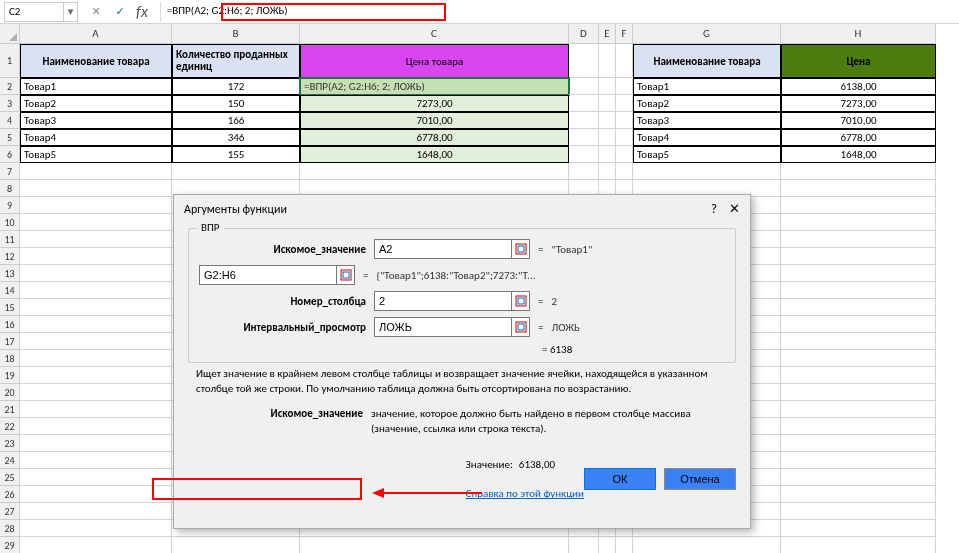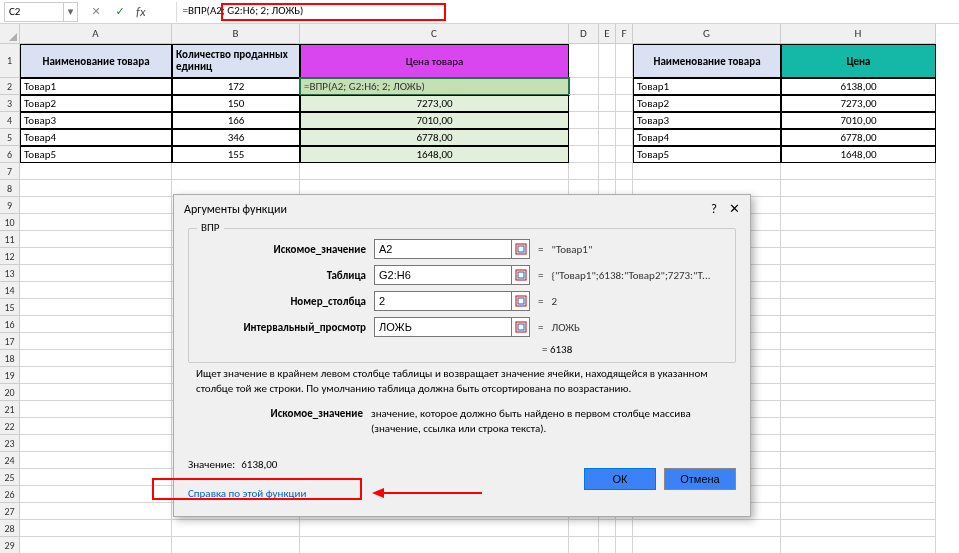--- a/index.html
+++ b/index.html
@@ -5,39 +5,39 @@
 * { box-sizing: border-box; margin: 0; padding: 0; }
 body { font-family: Calibri, Arial, sans-serif; font-size: 11px; background: #fff; position: relative; width: 959px; height: 553px; overflow: hidden; }
 
 
 .formula-bar { display: flex; align-items: center; height: 24px; border-bottom: 1px solid #d4d4d4; background: #fff; }
 .name-box { width: 60px; height: 20px; border: 1px solid #ccc; margin-left: 4px; padding: 2px 4px; font-size: 11px; display: flex; align-items: center; }
 .name-box-arrow { width: 14px; height: 20px; border: 1px solid #ccc; border-left: none; display: flex; align-items: center; justify-content: center; color: #666; }
 .fb-btns { display: flex; gap: 8px; margin: 0 10px; color: #888; }
 .fb-btn { width: 16px; display: flex; align-items: center; justify-content: center; cursor: pointer; }
 .fb-btn.green { color: #0a7c3a; }
-.fx { font-style: italic; color: #555; font-size: 13px; margin-right: 20px; cursor: pointer; }
+.fx { font-style: italic; color: #555; font-size: 16px; margin-right: 2px; cursor: pointer; }
 .formula-input { flex: 1; height: 20px; border: none; border-left: 1px solid #ddd; padding: 2px 6px; font-size: 11px; }
 .formula-highlight { position: absolute; top: 3px; left: 221px; width: 225px; height: 18px; border: 2px solid #f00; pointer-events: none; }
 
 
 .grid-wrap { position: relative; }
 .corner { position: absolute; left: 0; top: 0; width: 20px; height: 20px; background: #f0f0f0; border-right: 1px solid #ccc; border-bottom: 1px solid #ccc; }
 .corner::after { content: ''; position: absolute; right: 2px; bottom: 2px; width: 0; height: 0; border-left: 8px solid transparent; border-bottom: 8px solid #b0b0b0; }
 .col-headers { display: flex; margin-left: 20px; height: 20px; }
 .col-h { background: #f0f0f0; border-right: 1px solid #ccc; border-bottom: 1px solid #ccc; display: flex; align-items: center; justify-content: center; color: #333; font-size: 11px; }
 .rows { position: relative; }
 .row { display: flex; height: 17px; }
 .row-h { width: 20px; background: #f0f0f0; border-right: 1px solid #ccc; border-bottom: 1px solid #ccc; display: flex; align-items: center; justify-content: center; color: #333; font-size: 10px; }
 .cell { border-right: 1px solid #d4d4d4; border-bottom: 1px solid #d4d4d4; padding: 1px 3px; display: flex; align-items: center; overflow: hidden; white-space: nowrap; }
 .cell.center { justify-content: center; }
 .bordered { border: 1px solid #000 !important; }
 .header-cell { background: #d9e1f2; font-weight: bold; justify-content: center; }
 .green-header { background: #d946ef; font-weight: normal; justify-content: center; }
-.blue-header { background: #14b8a6; font-weight: bold; justify-content: center; }
+.blue-header { background: #4d7c0f; font-weight: bold; justify-content: center; }
 .green-cell { background: #e2efda; }
 .green-active { background: #c6e0b4; color: #333; outline: 2px solid #217346; outline-offset: -1px; }
 .row1 .cell { height: 34px; }
 .row1 { height: 34px; }
 
 
 .cA { width: 152px; } .cB { width: 128px; } .cC { width: 269px; } .cD { width: 30px; } .cE { width: 17px; } .cF { width: 17px; } .cG { width: 148px; } .cH { width: 155px; }
 
 
 .dialog { position: absolute; left: 173px; top: 194px; width: 578px; background: #f0f0f0; border: 1px solid #aaa; box-shadow: 3px 3px 8px rgba(0,0,0,0.3); font-size: 11px; }
@@ -51,21 +51,21 @@
 .arg-label { width: 175px; text-align: right; padding-right: 8px; font-weight: bold; }
 .arg-input { width: 138px; height: 20px; border: 1px solid #777; background: #fff; padding: 2px 4px; font-size: 11px; }
 .arg-picker { width: 18px; height: 20px; border: 1px solid #777; border-left: none; background: #fff; display: flex; align-items: center; justify-content: center; cursor: pointer; }
 .arg-picker svg { width: 12px; height: 12px; }
 .arg-eq { margin: 0 8px; }
 .arg-result { color: #333; }
 .dlg-desc { padding: 4px 8px 8px; line-height: 1.35; }
 .dlg-result-row { display: flex; padding: 2px 8px; }
 .dlg-arg-name { font-weight: bold; text-align: right; width: 175px; padding-right: 8px; }
 .dlg-arg-desc { flex: 1; line-height: 1.35; }
-.dlg-footer { display: flex; justify-content: space-between; align-items: center; padding: 8px 14px 16px; }
+.dlg-footer { display: flex; justify-content: flex-end; align-items: center; padding: 8px 14px 28px; }
 .dlg-value { display: flex; align-items: center; gap: 6px; }
 .dlg-link { color: #0563c1; text-decoration: underline; cursor: pointer; margin-top: 16px; display: inline-block; }
 .dlg-btns { display: flex; gap: 8px; }
 .dlg-btn { width: 72px; height: 22px; border: 1px solid #888; background: #3b82f6; cursor: pointer; font-size: 11px; }
 .dlg-btn.ok { border: 1.5px solid #0078d7; }
 .eq-result { padding-left: 343px; margin-bottom: 6px; }
 
 
 .red-box-value { position: absolute; left: 152px; top: 478px; width: 210px; height: 22px; border: 2px solid #f00; pointer-events: none; z-index: 20; }
 .red-arrow { position: absolute; left: 372px; top: 487px; z-index: 20; }
@@ -438,21 +438,20 @@
             <div class="arg-picker">
               <svg viewBox="0 0 12 12">
                 <rect x="1" y="1" width="10" height="10" fill="none" stroke="#c00" stroke-width="1"></rect>
                 <rect x="3" y="3" width="6" height="6" fill="none" stroke="#06c" stroke-width="1"></rect>
               </svg>
             </div>
             <span class="arg-eq">=</span>
             <span class="arg-result">"Товар1"</span>
           </div>
           <div class="arg-row">
-            <div class="arg-label">Таблица</div>
             <input class="arg-input" value="G2:H6" style="">
             <div class="arg-picker">
               <svg viewBox="0 0 12 12">
                 <rect x="1" y="1" width="10" height="10" fill="none" stroke="#c00" stroke-width="1"></rect>
                 <rect x="3" y="3" width="6" height="6" fill="none" stroke="#06c" stroke-width="1"></rect>
               </svg>
             </div>
             <span class="arg-eq">=</span>
             <span class="arg-result">{"Товар1";6138:"Товар2";7273:"Т...</span>
           </div>

